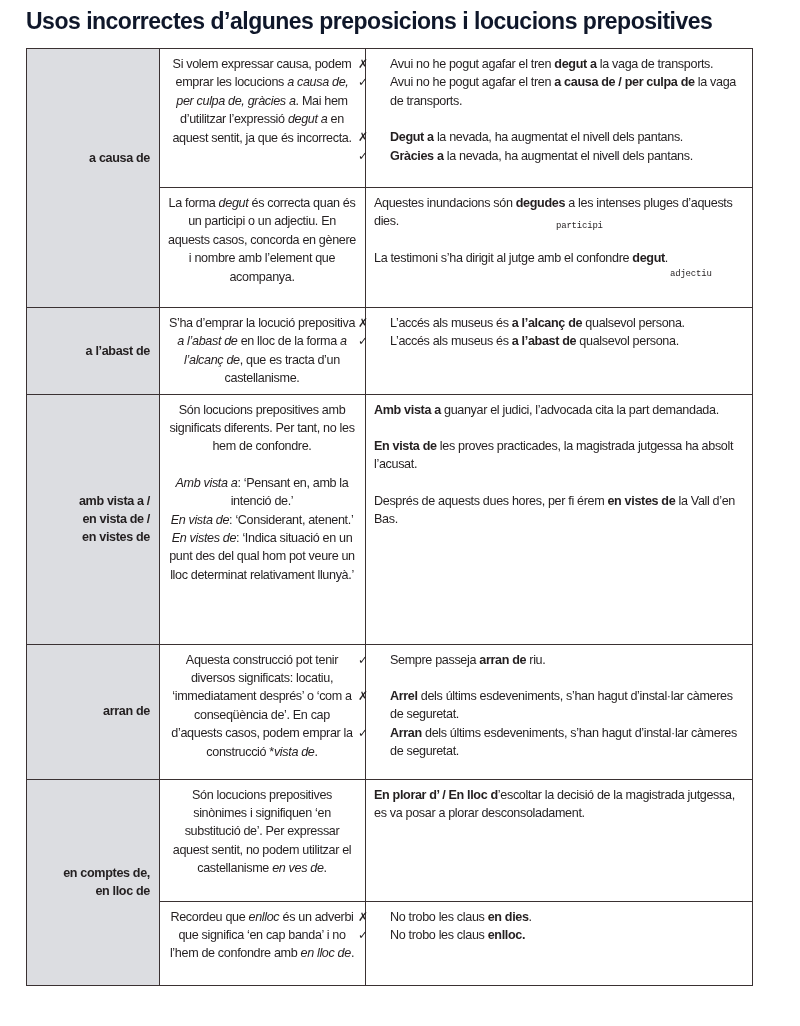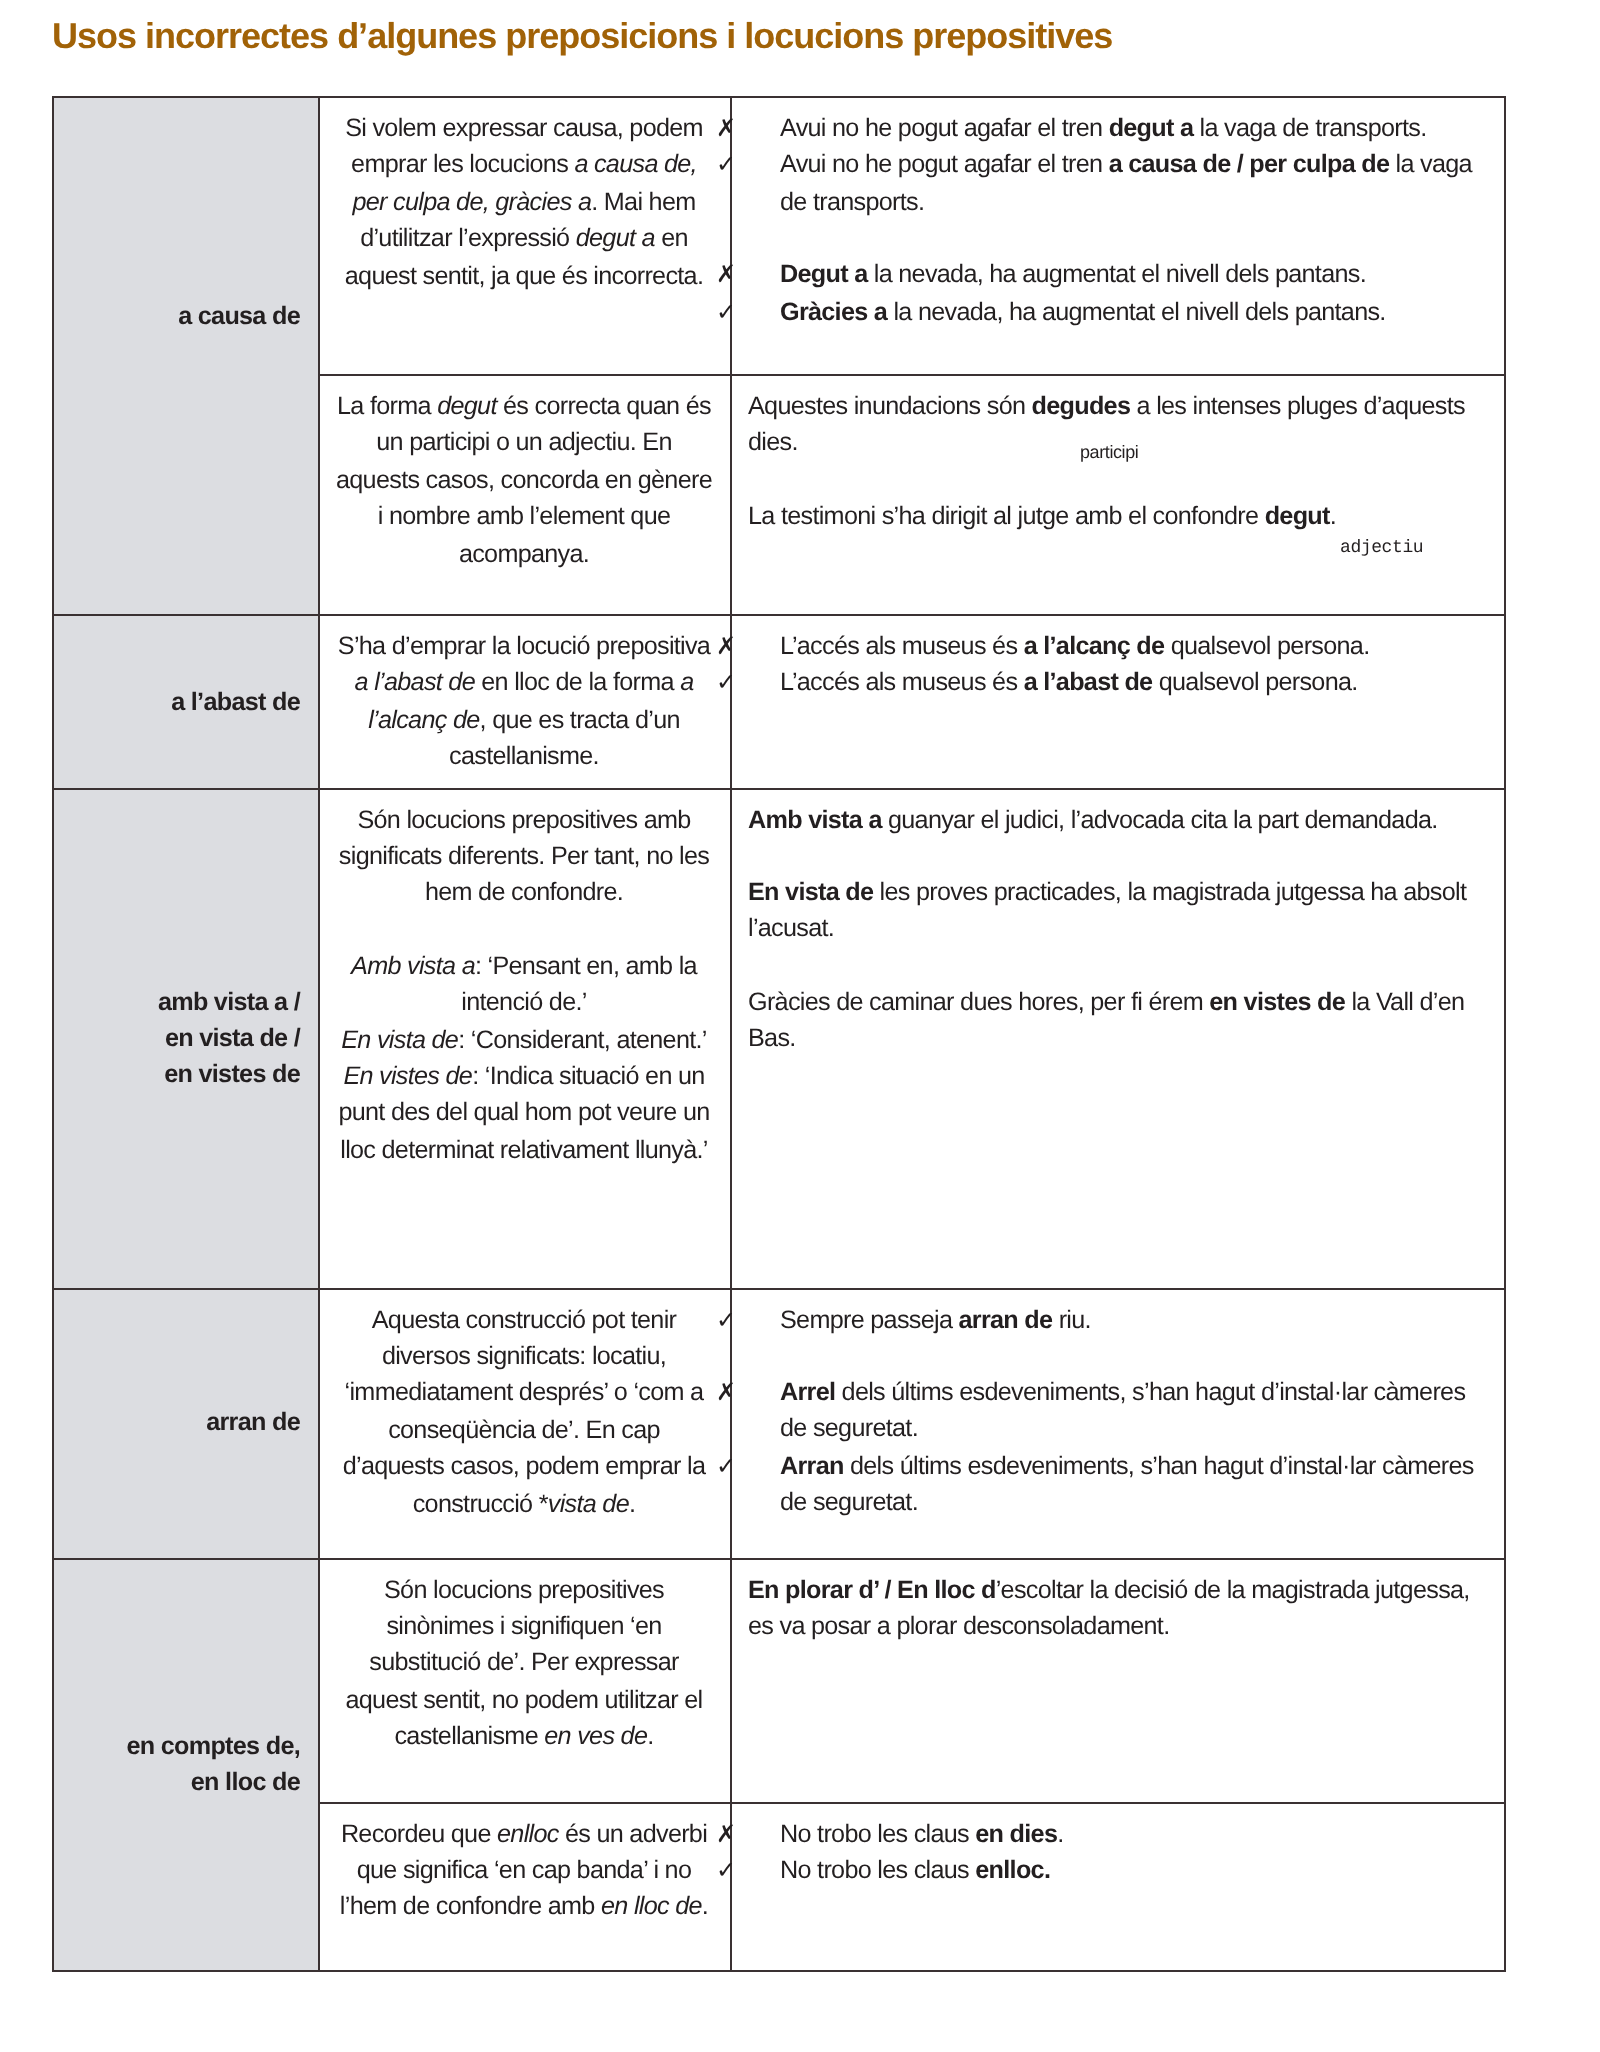--- a/index.html
+++ b/index.html
@@ -3,22 +3,22 @@
 <meta charset="utf-8">
 <style>
   html, body { margin: 0; padding: 0; background: #ffffff; }
   body {
     width: 800px; height: 1026px; position: relative; overflow: hidden;
     font-family: "Liberation Sans", "DejaVu Sans", sans-serif;
     color: #231f20;
   }
   .title {
     position: absolute; left: 26px; top: 8px;
-    font-size: 18px; font-weight: bold; letter-spacing: -0.5px;
-    color: #a16207;
+    font-size: 23px; font-weight: bold; letter-spacing: -0.5px;
+    color: #0f172a;
     font-family: "Liberation Sans Narrow", "Liberation Sans", sans-serif;
   }
   table.main {
     position: absolute; left: 26px; top: 48px;
     width: 727px; border-collapse: collapse;
     font-size: 12.6px; line-height: 18.4px;
     letter-spacing: -0.35px;
   }
   table.main td {
     border: 1.5px solid #3a3132;
@@ -65,21 +65,21 @@
       <span class="hang"><span class="mark">✓</span><b>Gràcies a</b><span> la nevada, ha augmentat el nivell dels pantans.</span></span>
     </td>
   </tr>
   <tr style="height:120px">
     <td class="expl">
       <span>La forma </span><i>degut</i><span> és correcta quan és un participi o un adjectiu. En aquests casos, concorda en gènere i nombre amb l’element que acompanya.</span>
     </td>
     <td class="ex">
       <span class="line"><span>Aquestes inundacions són </span><b>degudes</b><span> a les intenses pluges d’aquests dies.</span></span>
       <span class="annot-row">
-            <span class="small" style="position:absolute; left:166px; top:-14px;">participi</span>
+            <span class="small" style="position:absolute; left:182px; top:-14px;font-family:Liberation Mono, monospace;">participi</span>
           </span>
       <span class="gap"></span>
       <span class="line"><span>La testimoni s’ha dirigit al jutge amb el confondre </span><b>degut</b><span>.</span></span>
       <span class="line small" style="padding-left:296px; line-height:14px;font-family:Liberation Mono, monospace;">adjectiu</span>
     </td>
   </tr>
 
   <tr style="height:78px">
     <td class="term">
       <span>a l’abast de</span>
@@ -104,21 +104,21 @@
       <span class="gap"></span>
       <span class="line"><i>Amb vista a</i><span>: ‘Pensant en, amb la intenció de.’</span></span>
       <span class="line"><i>En vista de</i><span>: ‘Considerant, atenent.’</span></span>
       <span class="line"><i>En vistes de</i><span>: ‘Indica situació en un punt des del qual hom pot veure un lloc determinat relativament llunyà.’</span></span>
     </td>
     <td class="ex">
       <span class="line"><b>Amb vista a</b><span> guanyar el judici, l’advocada cita la part demandada.</span></span>
       <span class="gap"></span>
       <span class="line"><b>En vista de</b><span> les proves practicades, la magistrada jutgessa ha absolt l’acusat.</span></span>
       <span class="gap"></span>
-      <span class="line"><span>Gràcies de caminar dues hores, per fi érem </span><b>en vistes de</b><span> la Vall d’en Bas.</span></span>
+      <span class="line"><span>Després de aquests dues hores, per fi érem </span><b>en vistes de</b><span> la Vall d’en Bas.</span></span>
     </td>
   </tr>
 
   <tr style="height:135px">
     <td class="term">
       <span>arran de</span>
     </td>
     <td class="expl">
       <span>Aquesta construcció pot tenir diversos significats: locatiu, ‘immediatament després’ o ‘com a conseqüència de’. En cap d’aquests casos, podem emprar la construcció *</span><i>vista de</i><span>.</span>
     </td>

